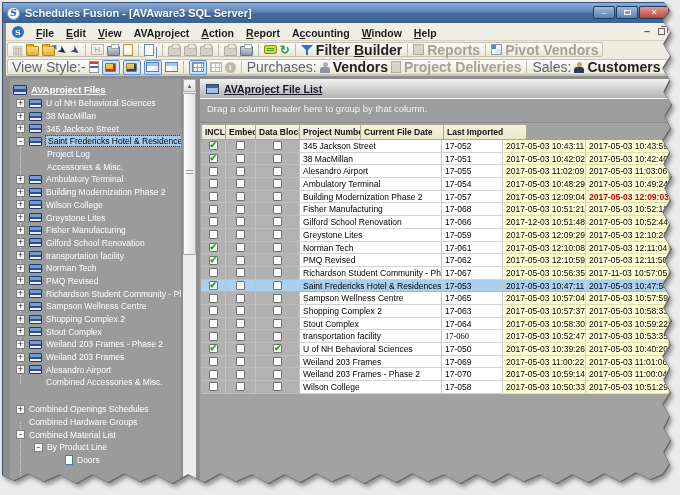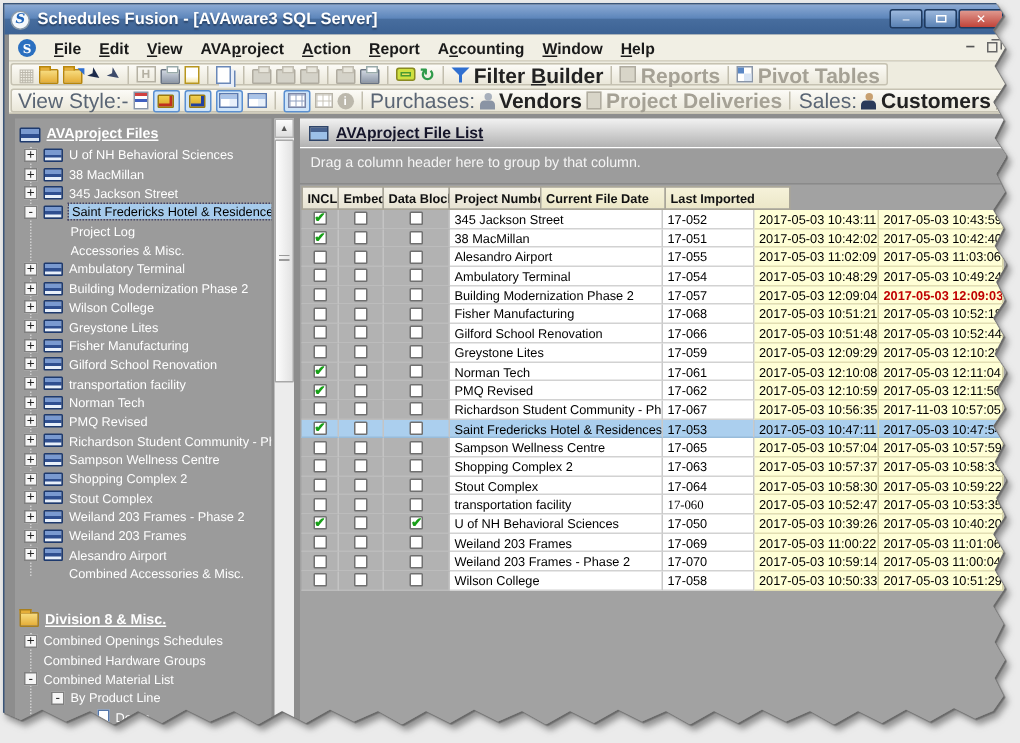--- a/index.html
+++ b/index.html
@@ -235,21 +235,21 @@
       <span class="ico i-card"></span>
       <span class="ico i-refresh g">↻</span>
       <span class="tsep"></span>
       <span class="ico i-funnel"></span>
       <span class="tlabel">Filter <u>B</u>uilder</span>
       <span class="tsep"></span>
       <span class="ico i-report"></span>
       <span class="tlabel dim">Reports</span>
       <span class="tsep"></span>
       <span class="ico i-pivot"></span>
-      <span class="tlabel dim">Pivot Tables</span>
+      <span class="tlabel dim">Pivot Vendors</span>
     </div>
   </div>
 
   <div class="toolbar-strip" id="tb2">
     <div class="toolbar">
       <span class="tlabel cap">View Style:-</span>
       <span class="ico i-styledoc"></span>
       <span class="selbox">
             <span class="ico i-machine"></span>
           </span>
@@ -406,24 +406,20 @@
             <span class="expander">+</span>
             <span class="i-project"></span>
             <span class="tree-label">Alesandro Airport</span>
           </div>
           <div class="tree-item" style="padding-left: 6px;">
             <span class="exp-spacer"></span>
             <span class="icon-spacer"></span>
             <span class="tree-label">Combined Accessories &amp; Misc.</span>
           </div>
           <div style="height: 14px;"></div>
-          <div class="tree-header">
-            <span class="i-folder-big"></span>
-            <span class="t">Division 8 &amp; Misc.</span>
-          </div>
           <div class="tree-guide" style="left: 10px; top: 343px; height: 57.5px;"></div>
           <div class="tree-item" style="padding-left: 6px;">
             <span class="expander">+</span>
             <span class="tree-label">Combined Openings Schedules</span>
           </div>
           <div class="tree-item" style="padding-left: 6px;">
             <span class="exp-spacer"></span>
             <span class="tree-label">Combined Hardware Groups</span>
           </div>
           <div class="tree-item" style="padding-left: 6px;">
@@ -559,21 +555,21 @@
                   <span class="checkbox"></span>
                 </div>
                 <div class="gcell cb" style="width: 30px;">
                   <span class="checkbox"></span>
                 </div>
                 <div class="gcell cb" style="width: 44px;">
                   <span class="checkbox"></span>
                 </div>
                 <div class="gcell white" style="width: 142px;">Gilford School Renovation</div>
                 <div class="gcell white" style="width: 61px;">17-066</div>
-                <div class="gcell date" style="width: 83px;">2017-05-03 10:51:48</div>
+                <div class="gcell date" style="width: 83px;">2017-12-03 10:51:48</div>
                 <div class="gcell date" style="width: 83px;">2017-05-03 10:52:44</div>
               </div>
               <div class="grid-row">
                 <div class="gcell cb" style="width: 25px;">
                   <span class="checkbox"></span>
                 </div>
                 <div class="gcell cb" style="width: 30px;">
                   <span class="checkbox"></span>
                 </div>
                 <div class="gcell cb" style="width: 44px;">

